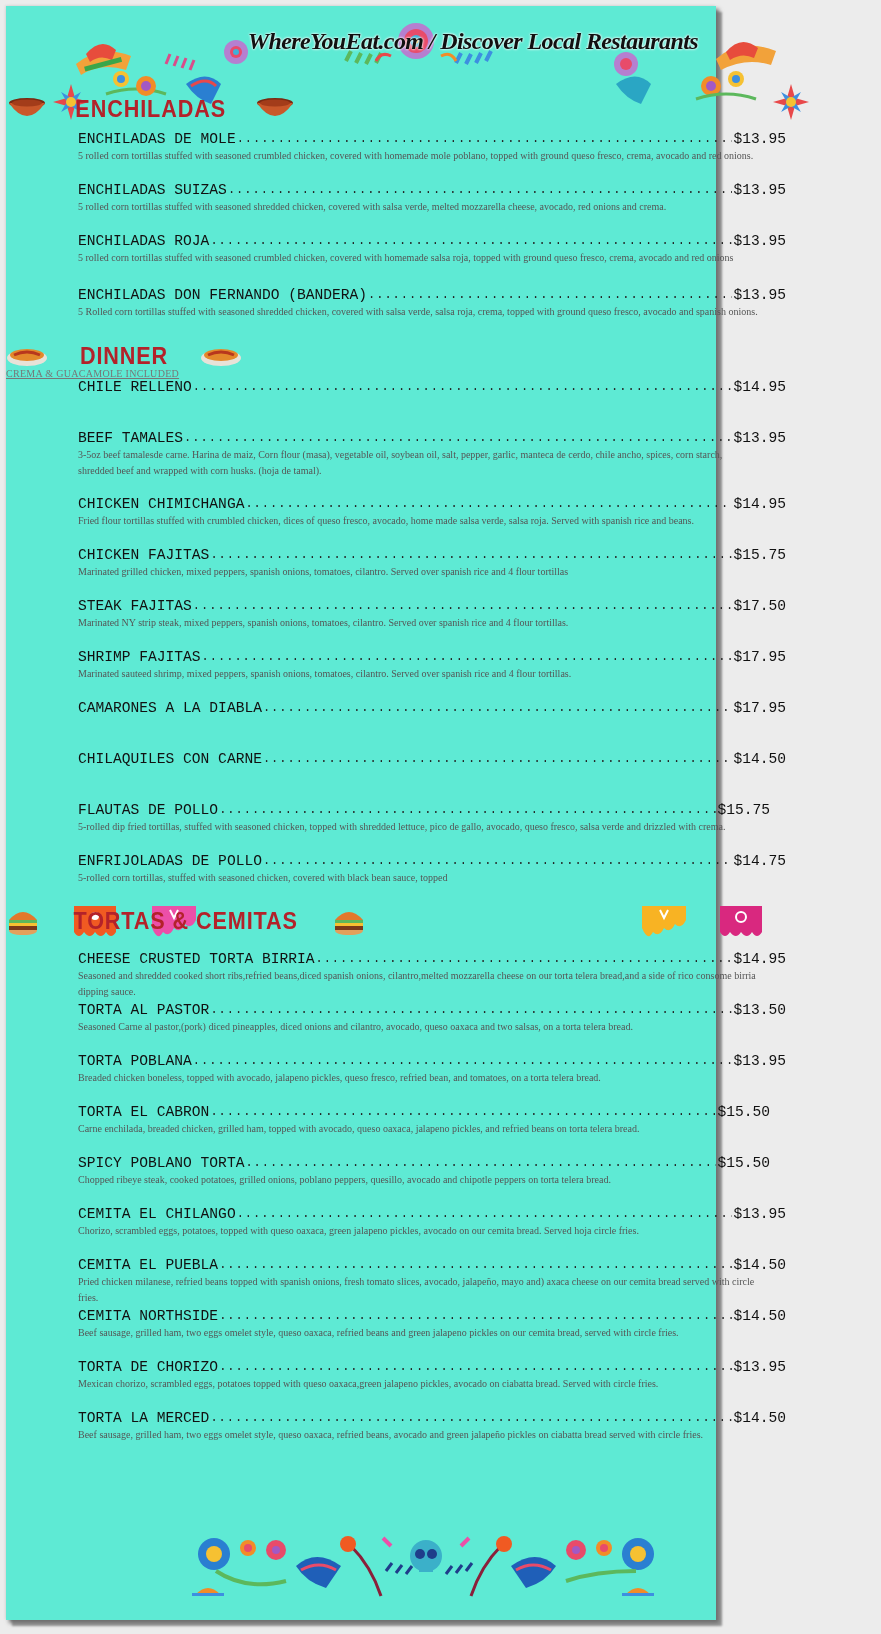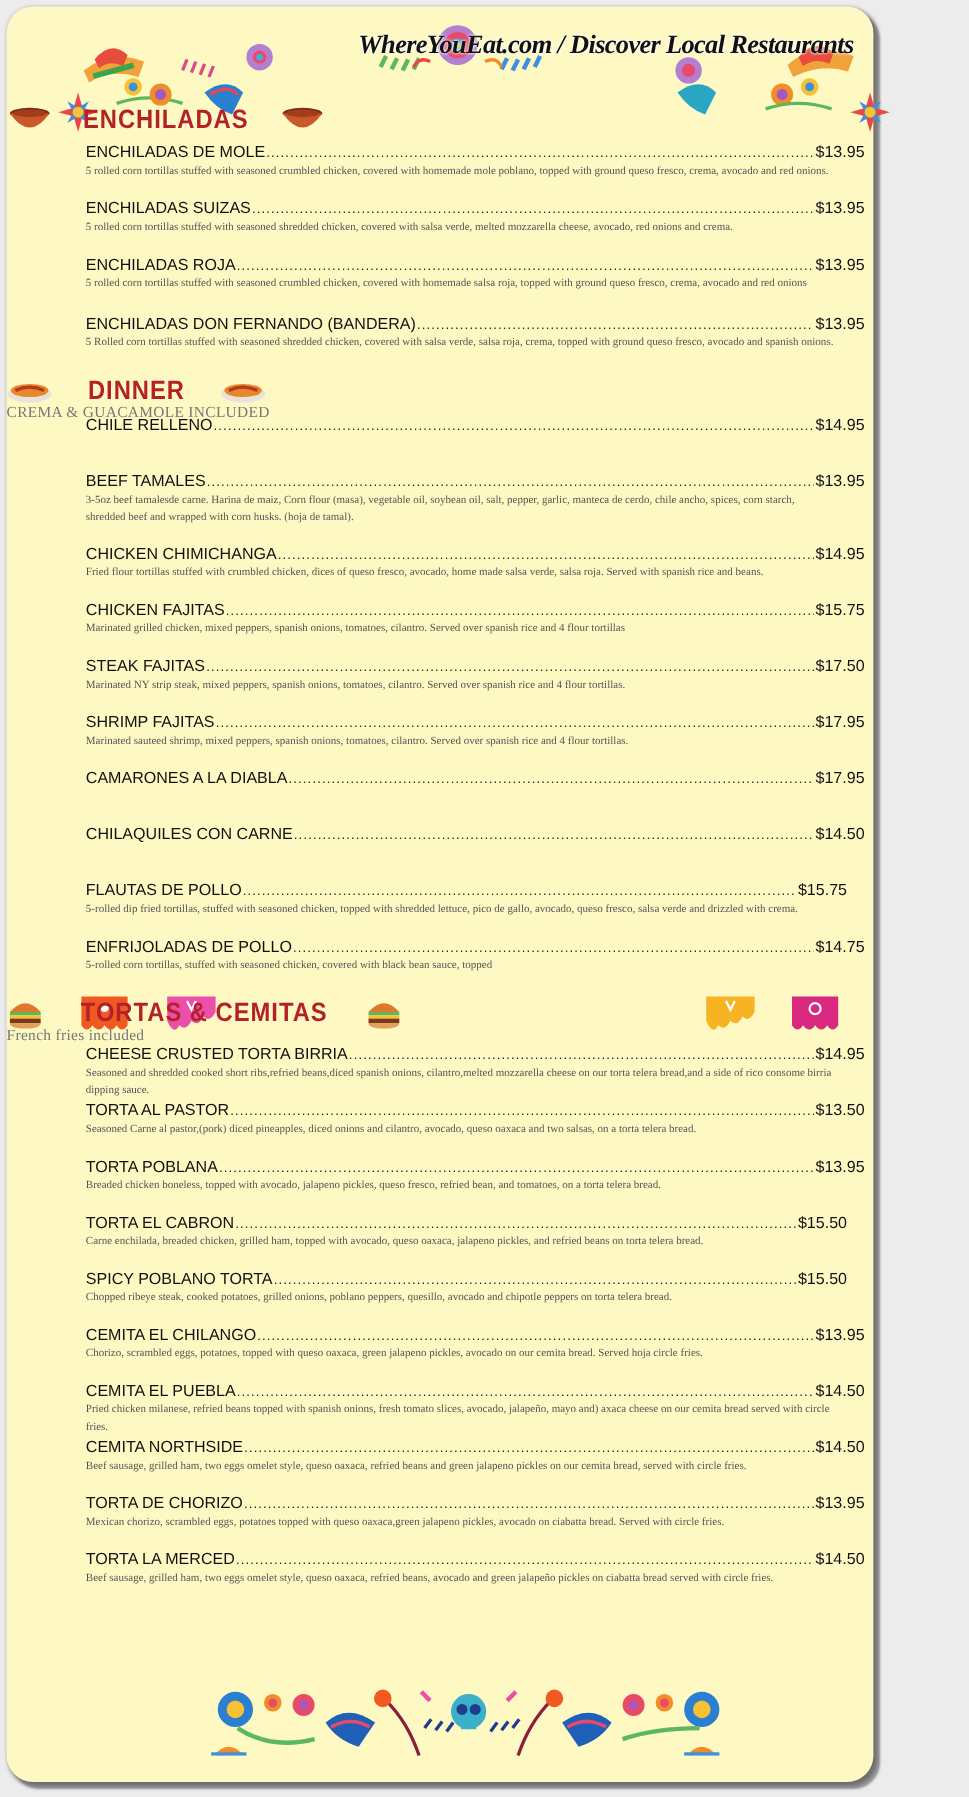--- a/index.html
+++ b/index.html
@@ -1,51 +1,51 @@
 <!DOCTYPE html>
 <html><head>
 <meta charset="utf-8">
 <style>
   html, body { margin: 0; padding: 0; }
   body {
     width: 881px; height: 1634px; background: #ececec; position: relative; overflow: hidden;
     font-family: "DejaVu Serif", serif;
   }
   .page {
-    position: absolute; left: 6px; top: 6px; width: 788px; height: 1614px;
-    background: #fef9c3;
+    position: absolute; left: 6px; top: 6px; width: 710px; height: 1614px;
+    background: #5eead4;
     box-shadow: 3px 3px 4px #6d6d6d, 6px 6px 2px #9a9a9a, -1px -1px 2px #dcdcdc;
-    border-radius: 24px;
   }
   .watermark {
     position: absolute; right: 18px; top: 22px;
     font-family: "Liberation Serif", serif; font-style: italic; font-weight: bold;
     font-size: 24px; color: #111; letter-spacing: -0.6px;
     text-shadow: 0 0 2px #fff, 0 0 3px #fff;
     z-index: 5; white-space: nowrap;
   }
   .deco { position: absolute; }
   .sec-header {
     position: absolute; left: 0; width: 100%; text-align: left;
   }
   .sec-title {
     display: inline-block; font-family: "Liberation Sans", sans-serif; font-weight: bold;
     color: #b3222a; font-size: 24px; letter-spacing: 1px; transform: scaleX(0.9);
     vertical-align: middle;
   }
   .sec-sub {
-    font-family: "Liberation Serif", serif; font-size: 14px; color: #777; letter-spacing: 0.3px;
+    font-family: "Liberation Serif", serif; font-size: 10px; color: #777; letter-spacing: 0.3px;
     margin-top: -2px;
+    text-decoration: underline;
   }
   .sec-icon { display: inline-block; vertical-align: middle; }
   .items { position: absolute; left: 72px; width: 740px; }
   .item { position: absolute; left: 0; width: 740px; }
   .item-head {
     display: flex; align-items: center; width: 740px;
-    font-family: Liberation Sans, sans-serif; font-size: 14.6px; color: #111; line-height: 16px;
+    font-family: Liberation Mono, monospace; font-size: 14.6px; color: #111; line-height: 16px;
   }
   .item-name { white-space: nowrap; }
   .dots {
     flex: 1; overflow: hidden; white-space: nowrap; color: #222; margin: 0 1px;
     font-size: 12px; letter-spacing: 1px;
   }
   .dots::before { content: "................................................................................................................................................................................................................................"; }
   .price { white-space: nowrap; padding-right: 32px; }
   .price.shift { padding-right: 48px; }
   .item-desc {
@@ -279,21 +279,20 @@
       <path d="M3 24 h28 q0 5 -14 5 q-14 0 -14 -5z" fill="#e2a05c"></path>
     </svg>
     <span class="sec-title">TORTAS &amp; CEMITAS</span>
     <svg class="sec-icon" width="34" height="30" style="margin-left:16px">
       <path d="M3 14 q14 -16 28 0z" fill="#e2782c"></path>
       <rect x="3" y="14" width="28" height="3" fill="#5cb85c"></rect>
       <rect x="3" y="17" width="28" height="3" fill="#f6c132"></rect>
       <rect x="3" y="20" width="28" height="4" fill="#7a3a1a"></rect>
       <path d="M3 24 h28 q0 5 -14 5 q-14 0 -14 -5z" fill="#e2a05c"></path>
     </svg>
-    <div class="sec-sub" style="text-transform:none">French fries included</div>
   </div>
 
   <div class="items">
     <div class="item" style="top:945px">
       <div class="item-head">
           <span class="item-name">CHEESE CRUSTED TORTA BIRRIA</span>
           <span class="dots"></span>
           <span class="price">$14.95</span>
         </div>
       <div class="item-desc">Seasoned and shredded cooked short ribs,refried beans,diced spanish onions, cilantro,melted mozzarella cheese on our torta telera bread,and a side of rico consome birria dipping sauce.</div>

